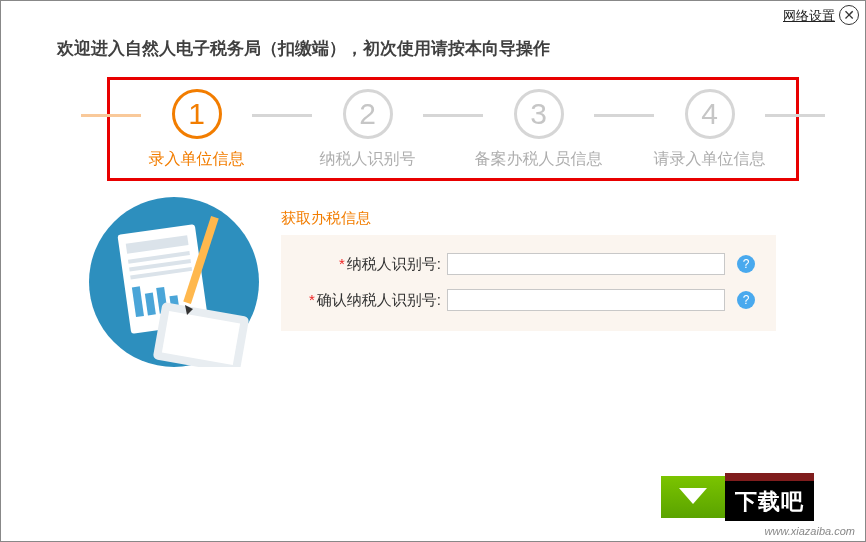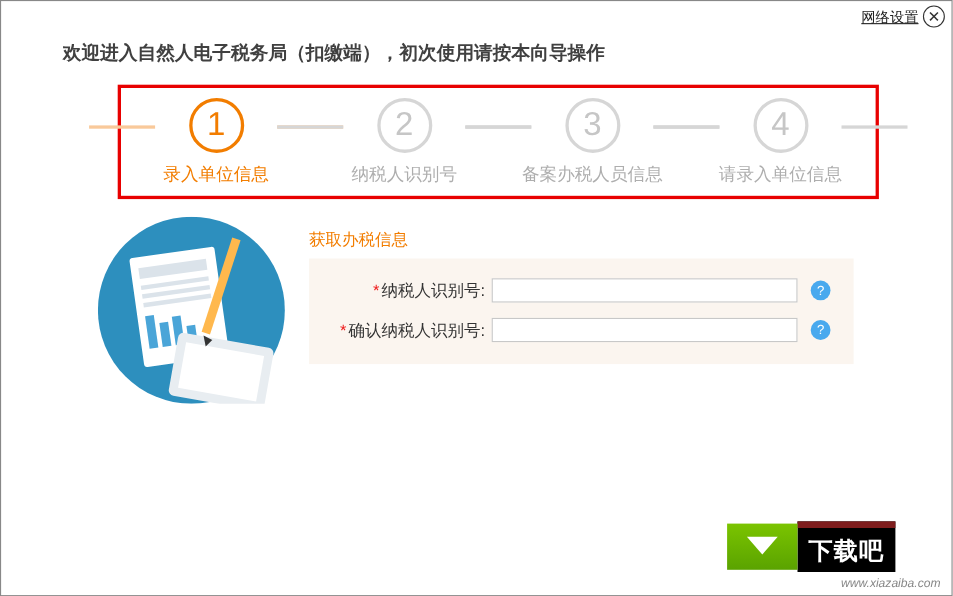--- a/index.html
+++ b/index.html
@@ -193,21 +193,21 @@
       position: absolute;
       left: 18px; top: 12px;
     }
     .wm-right {
       background: #000;
       color: #fff;
       font-weight: bold;
       font-size: 22px;
       padding: 6px 10px 4px 10px;
       letter-spacing: 1px;
-      border-top: 6px solid #7f1d1d;
+      border-top: 8px solid #7f1d1d;
     }
     .wm-url {
       position: absolute;
       right: 10px;
       bottom: 4px;
       font-size: 11px;
       color: #888;
       font-style: italic;
       margin-top: 39px;
     }

